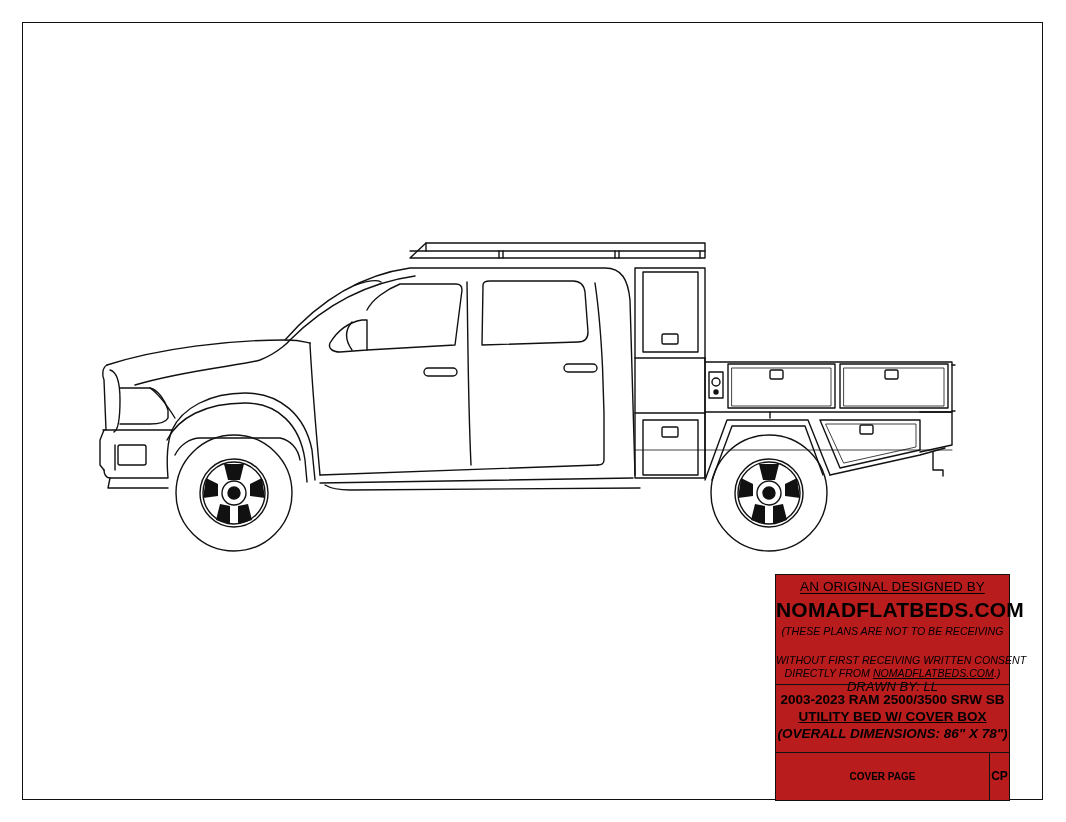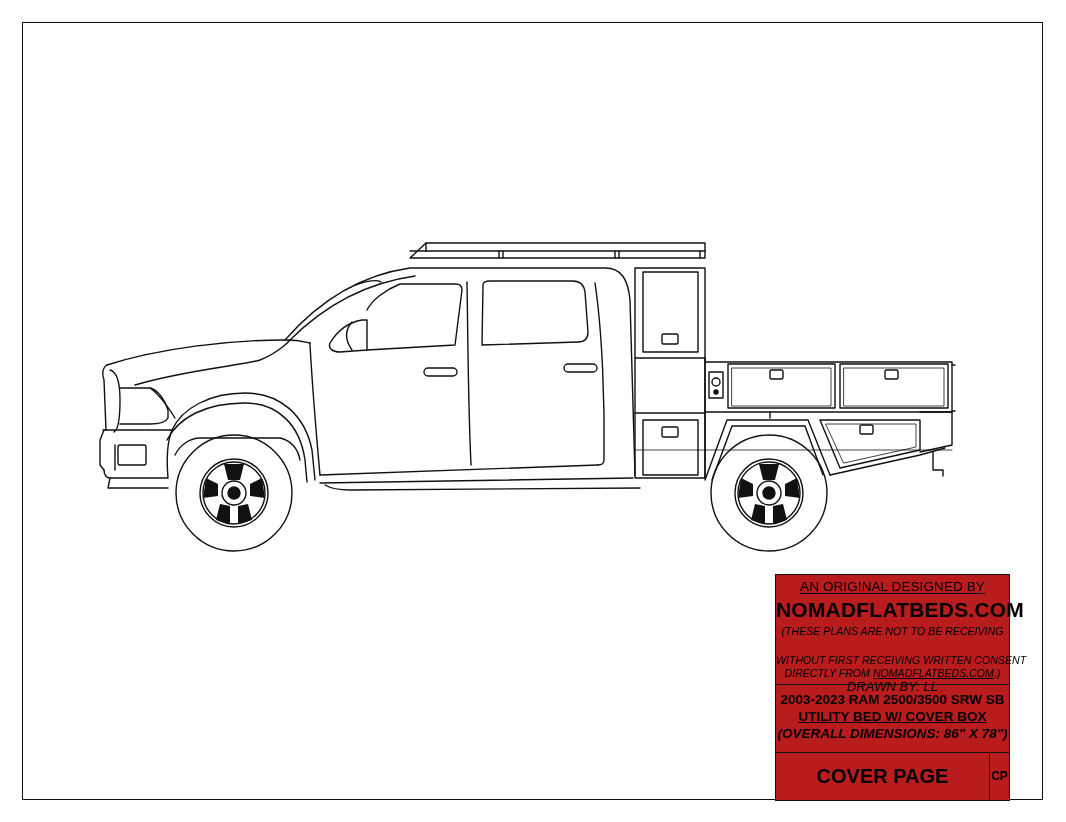--- a/index.html
+++ b/index.html
@@ -13,21 +13,21 @@
   .tb-sheet { top: 178px; height: 48px; }
   .tb-line { display: block; white-space: nowrap; }
   .designed-by { font-size: 13.5px; margin-top: 4px; text-decoration: underline; text-underline-offset: 2px; letter-spacing: 0.1px; }
   .brand { font-size: 21px; font-weight: 900; margin-top: 4px; letter-spacing: 0.2px; }
   .disclaimer { font-size: 10.6px; font-style: italic; line-height: 13px; margin-top: 3px; }
   .disclaimer .u { text-decoration: underline; }
   .drawn-by { font-size: 13px; font-style: italic; line-height: 13px; }
   .prod-line1 { font-size: 13.5px; font-weight: bold; margin-top: 6px; line-height: 17px; }
   .prod-line2 { font-size: 13.5px; font-weight: bold; text-decoration: underline; line-height: 17px; }
   .prod-line3 { font-size: 13.5px; font-weight: bold; font-style: italic; line-height: 17px; }
-  .sheet-name { position: absolute; left: 0; top: 0; width: 214px; height: 47px; border-right: 1.5px solid #111; box-sizing: border-box; font-size: 20px; font-weight: bold; line-height: 47px; text-align: center; }
+  .sheet-name { position: absolute; left: 0; top: 0; width: 214px; height: 47px; border-right: 1.5px solid #111; box-sizing: border-box; font-size: 10px; font-weight: bold; line-height: 47px; text-align: center; }
   .sheet-code { position: absolute; left: 214px; top: 0; right: 0; height: 47px; font-size: 12px; font-weight: bold; line-height: 47px; text-align: center; }
 </style>
 </head>
 <body>
 
 <div class="sheet-frame"></div>
 
 <svg class="drawing" viewBox="0 0 1066 822" xmlns="http://www.w3.org/2000/svg" fill="none" stroke="#111" stroke-width="1.4" stroke-linejoin="round" stroke-linecap="round">
 
   <g>

